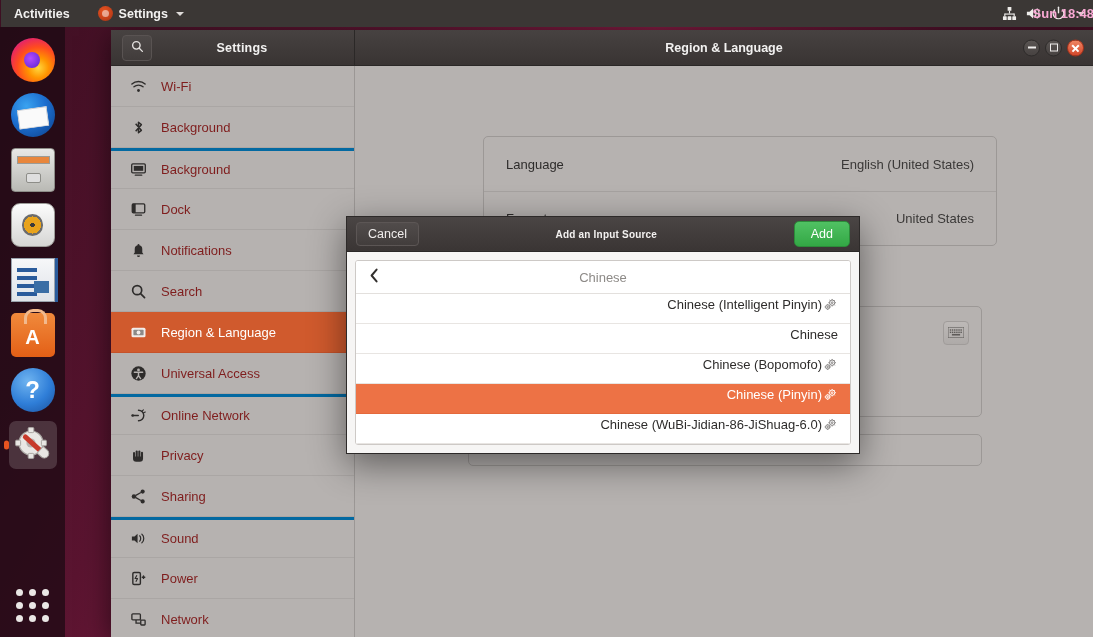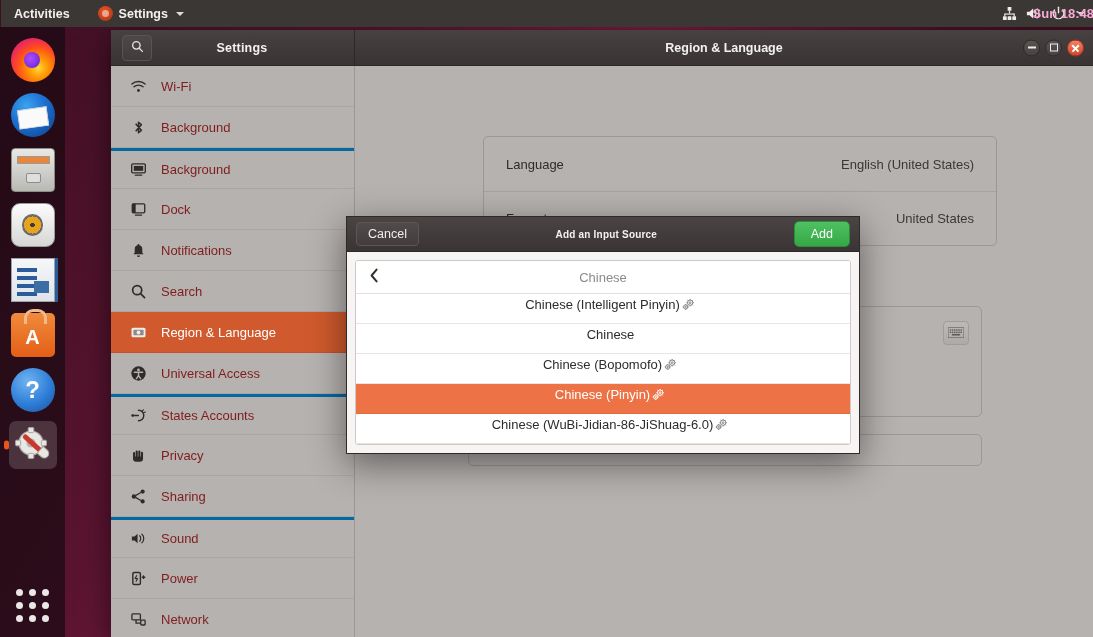--- a/index.html
+++ b/index.html
@@ -228,21 +228,21 @@
     overflow: hidden;
   }
   #list-head {
     position: relative; height: 33px; display: flex; align-items: center; justify-content: center;
     border-bottom: 1px solid #e3e0dd; background: #ffffff;
   }
   #back-btn { position:absolute; left: 10px; top: 50%; transform: translateY(-50%); width:16px; height:18px;
     display:flex; align-items:center; justify-content:center; }
   #list-head-title { font-size: 13px; color: #8d8a87; }
   .src-row {
-    display: flex; align-items: center; justify-content: center;
+    display: flex; align-items: center; justify-content: flex-end;
     height: 30px; padding: 0 12px 8px 27px;
     font-size: 13px; color: #2e2c2b;
     border-bottom: 1px solid #e8e5e2;
     background: #ffffff;
   }
   .src-row.selected { background: #ed7245; color: #ffffff; border-bottom-color:#e4693c; }
   .src-row .gear-ic { width: 16px; height: 16px; opacity: .85; }
   .src-row.selected .gear-ic { opacity: 1; }
 </style>
 </head>
@@ -465,21 +465,21 @@
 
         <div class="side-item sep-top">
           <span class="s-ico">
             <svg width="17" height="17" viewBox="0 0 18 18" fill="none" stroke="#2e2c2b" stroke-width="1.5" stroke-linecap="round">
               <path d="M9 3.4a5.6 5.6 0 0 1 0 11.2"></path>
               <path d="M2.6 9h6.2"></path>
                 <circle cx="2.8" cy="9" r="1.4" fill="#2e2c2b" stroke="none"></circle>
               <path d="M12.6 4.4l1.6-1.4M14.4 6.2l1.8-.8" stroke-width="1.2"></path>
             </svg>
           </span>
-          <span>States Accounts</span>
+          <span>Online Network</span>
         </div>
 
         <div class="side-item">
           <span class="s-ico">
             <svg width="17" height="17" viewBox="0 0 18 18" fill="#2e2c2b">
               <rect x="3.2" y="5.4" width="2.2" height="6" rx="1.1"></rect>
               <rect x="6.0" y="3.6" width="2.2" height="7.8" rx="1.1"></rect>
               <rect x="8.8" y="3.6" width="2.2" height="7.8" rx="1.1"></rect>
               <rect x="11.6" y="5.0" width="2.2" height="6.4" rx="1.1"></rect>
               <path d="M3.2 10h10.6v2.2a3.4 3.4 0 0 1-3.4 3.4H6.6a3.4 3.4 0 0 1-3.4-3.4z"></path>

